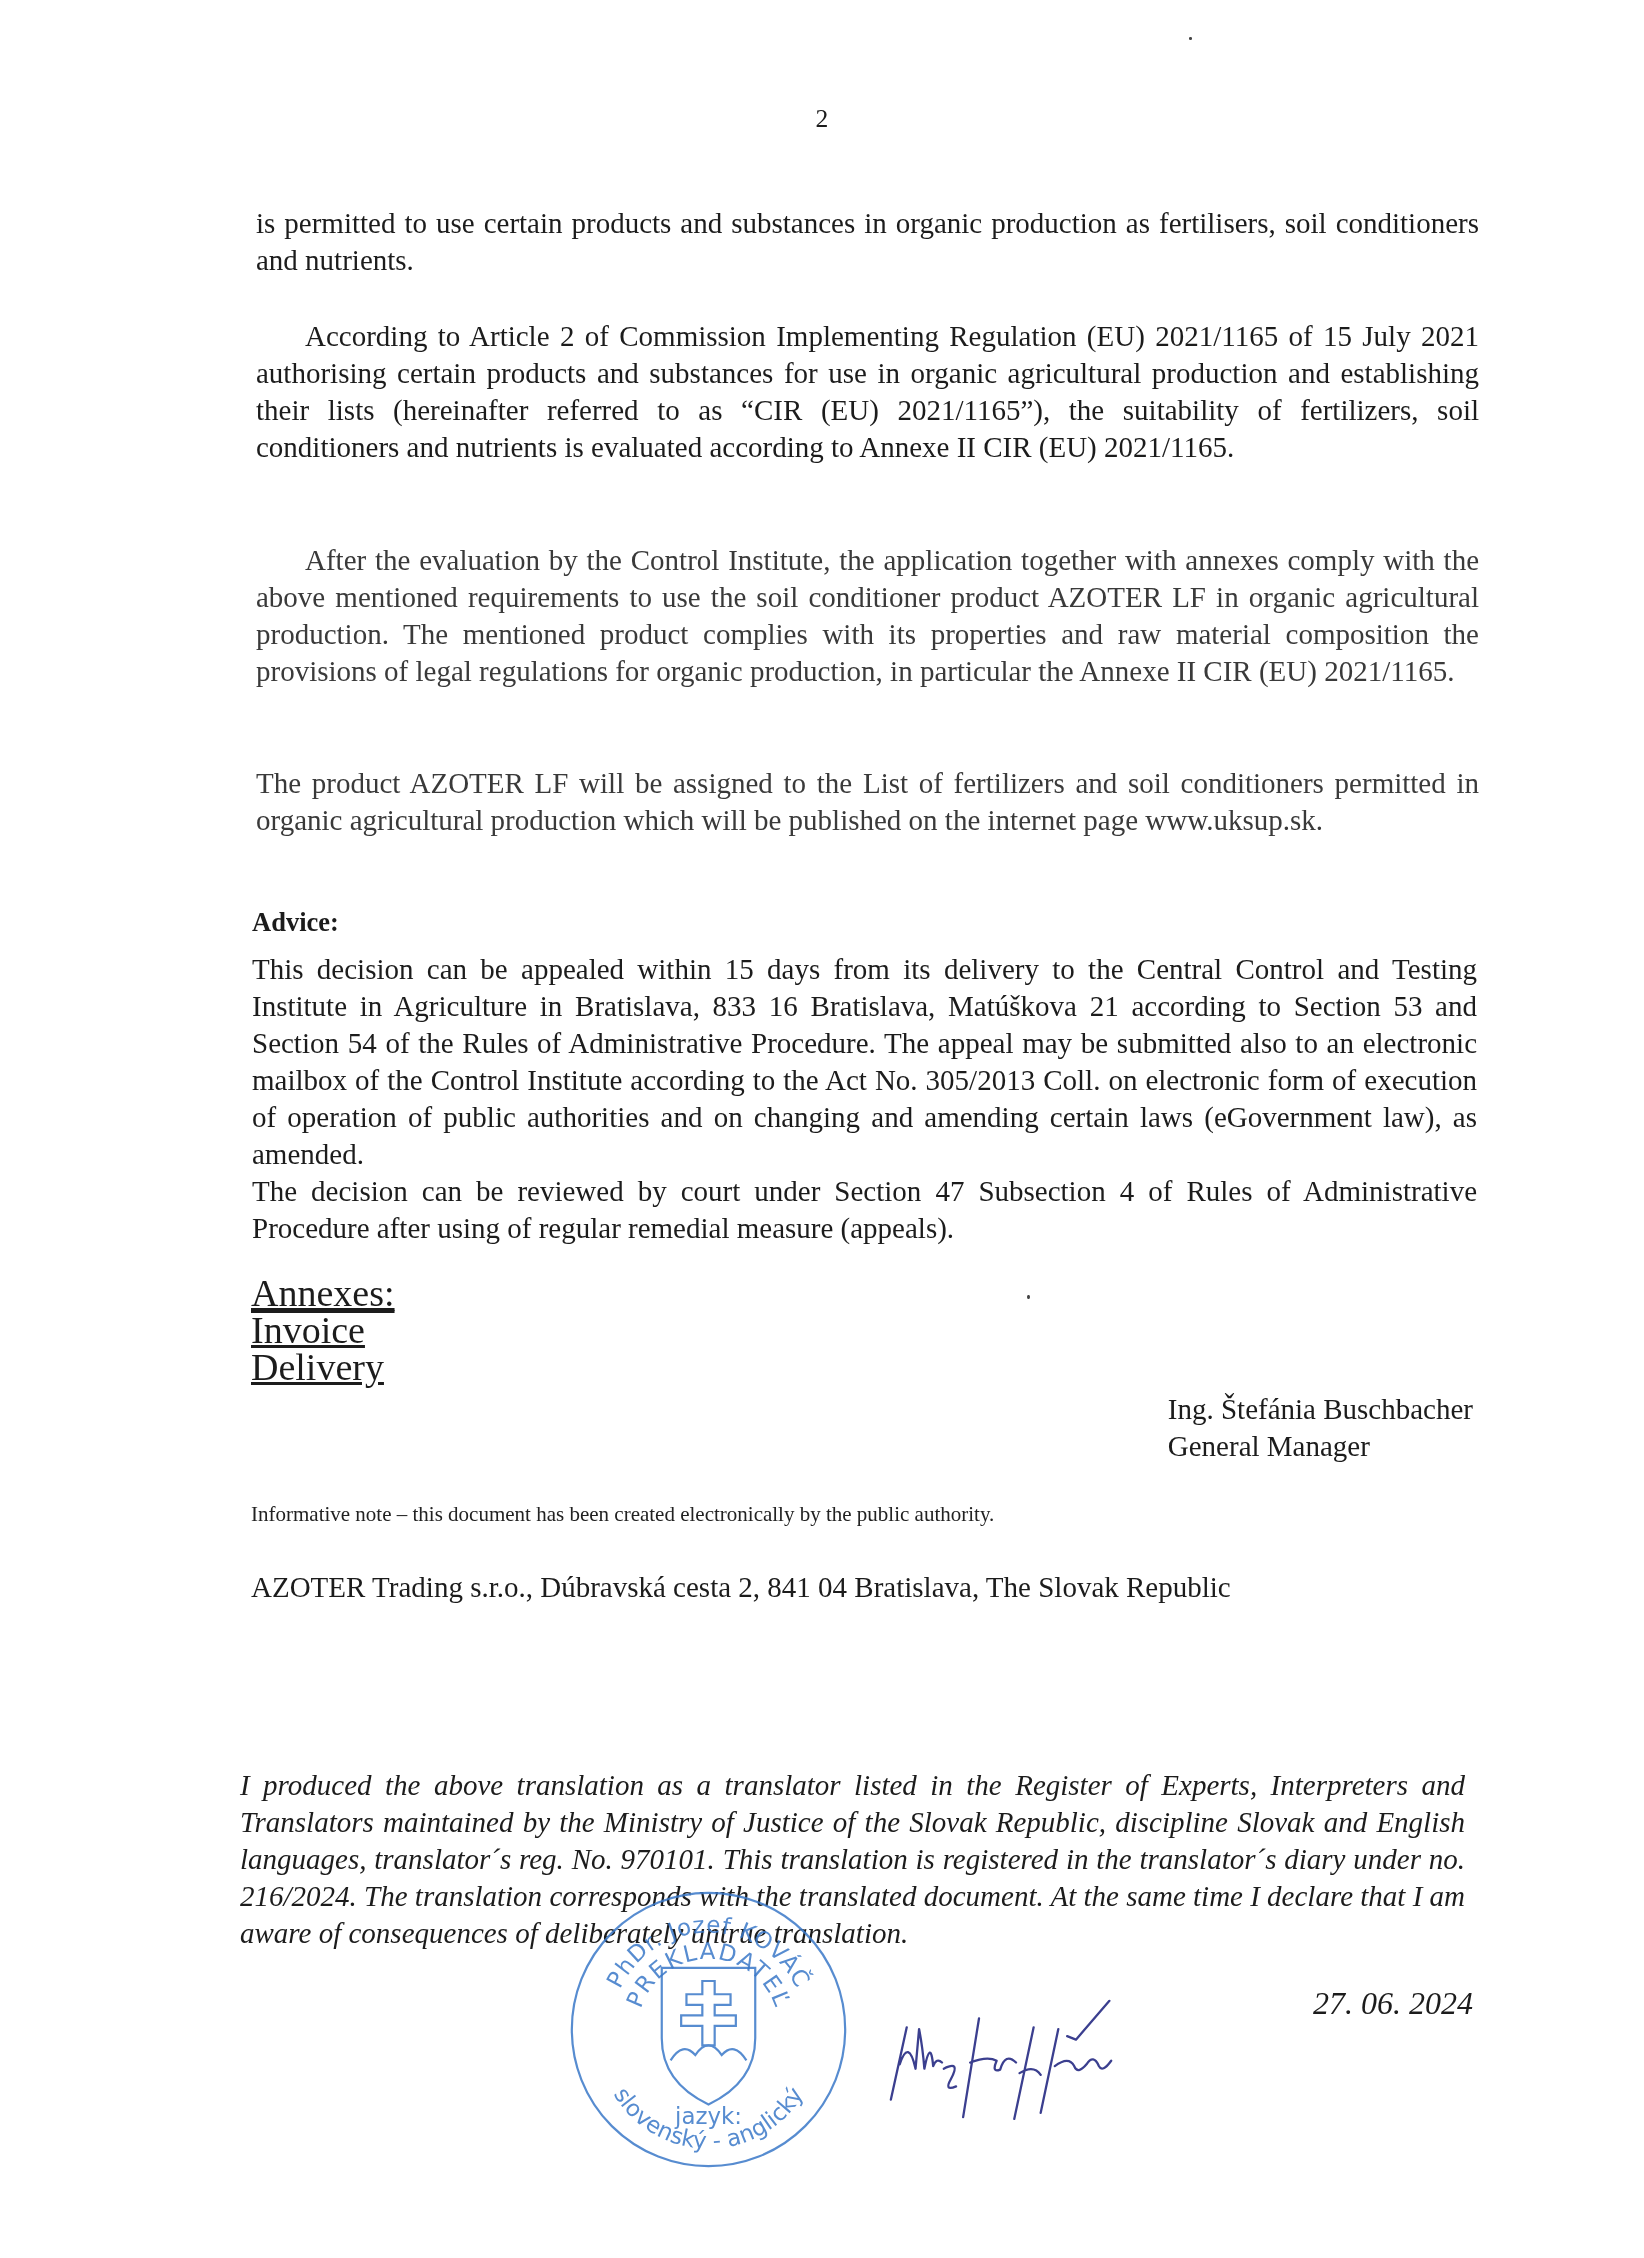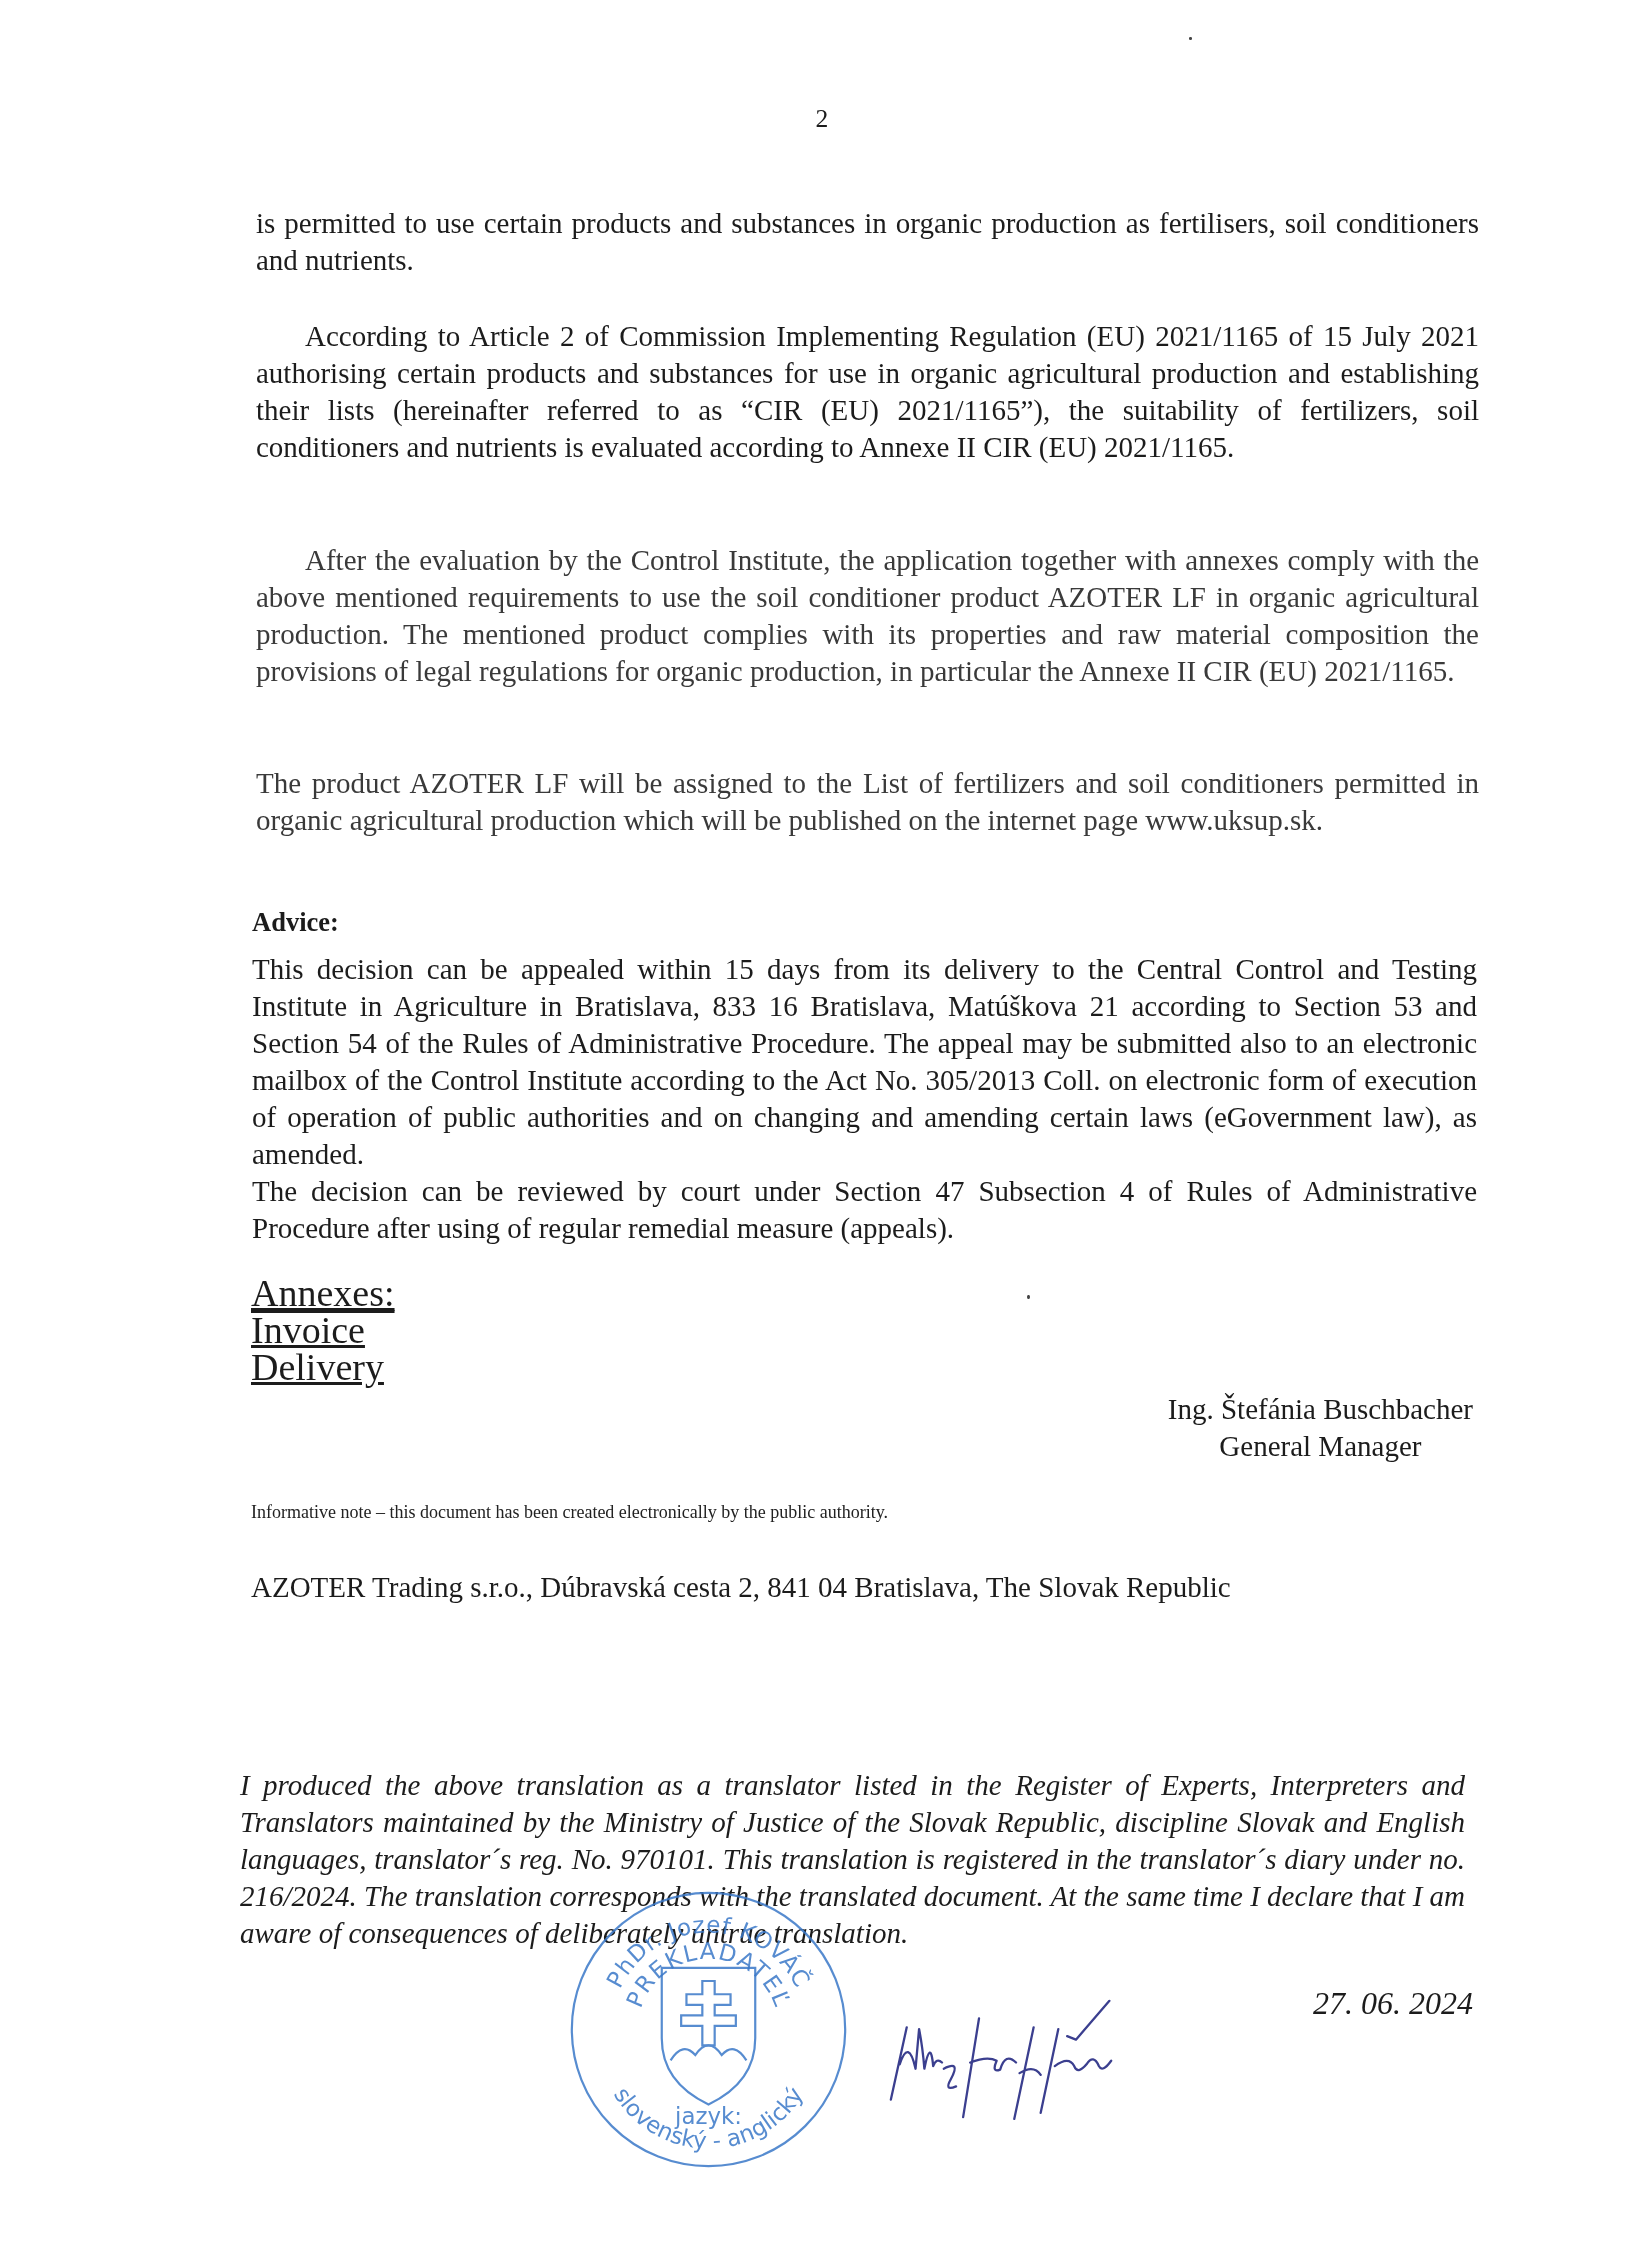--- a/index.html
+++ b/index.html
@@ -19,22 +19,22 @@
   .p.indent { text-indent: 49px; }
   .faded { color: #3a3a3a; }
   #p1 { top: 198px; }
   #p2 { top: 311px; }
   #p3 { top: 535px; }
   #p4 { top: 758px; }
   #advice-heading { position: absolute; left: 252px; top: 907px; font-size: 26.5px; font-weight: bold; }
   #advice-body { top: 944px; left: 252px; width: 1225px; line-height: 37px; }
   #annexes { position: absolute; left: 251px; top: 1275px; font-size: 38px; line-height: 37px; text-decoration: underline; }
   .underline { text-decoration: underline; text-underline-offset: 3.5px; }
-  #signatory { position: absolute; right: 171px; top: 1391px; text-align: center; font-size: 29px; line-height: 37px; }
-  #info-note { position: absolute; left: 251px; top: 1502px; font-size: 18px; color: #222; }
+  #signatory { position: absolute; right: 171px; top: 1391px; text-align: left; font-size: 29px; line-height: 37px; }
+  #info-note { position: absolute; left: 251px; top: 1502px; font-size: 21px; color: #222; }
   #delivered { position: absolute; left: 251px; top: 1569px; font-size: 29px; line-height: 37px; }
   #translator-statement { top: 1760px; left: 240px; width: 1225px; line-height: 37px; font-style: italic; }
   #date { position: absolute; left: 1313px; top: 1985px; font-size: 32px; font-style: italic; }
   #stamp { position: absolute; left: 563px; top: 1884px; width: 291px; height: 291px; }
   #signature { position: absolute; left: 882px; top: 1985px; width: 335px; height: 141px; }
   .mark { position: absolute; background: #444; border-radius: 50%; }
 </style>
 </head>
 <body>
 

